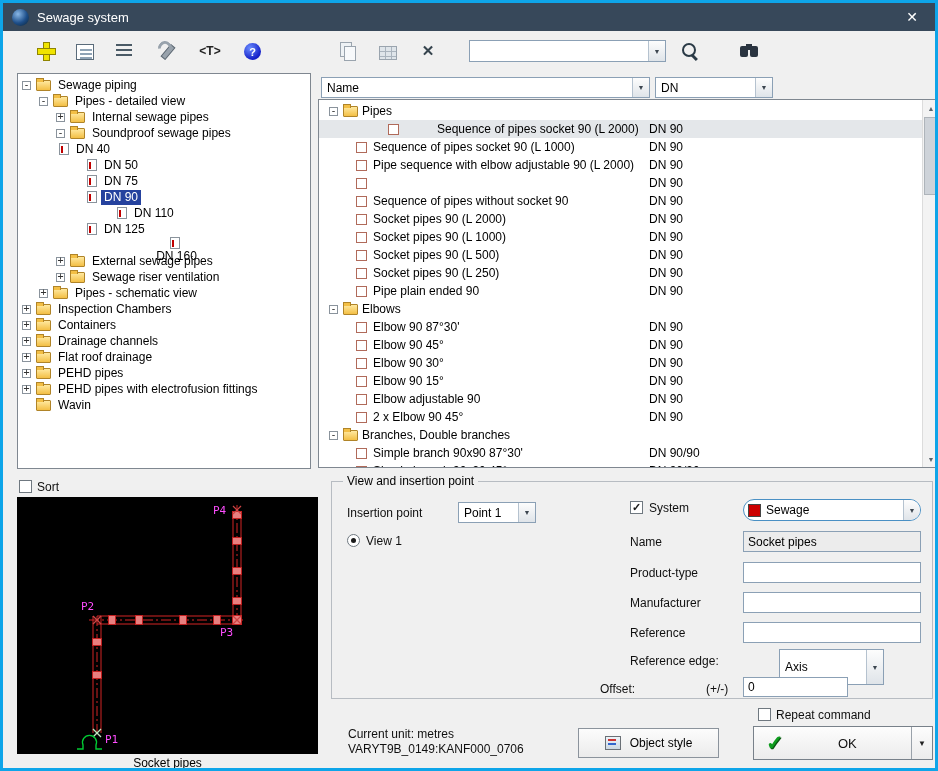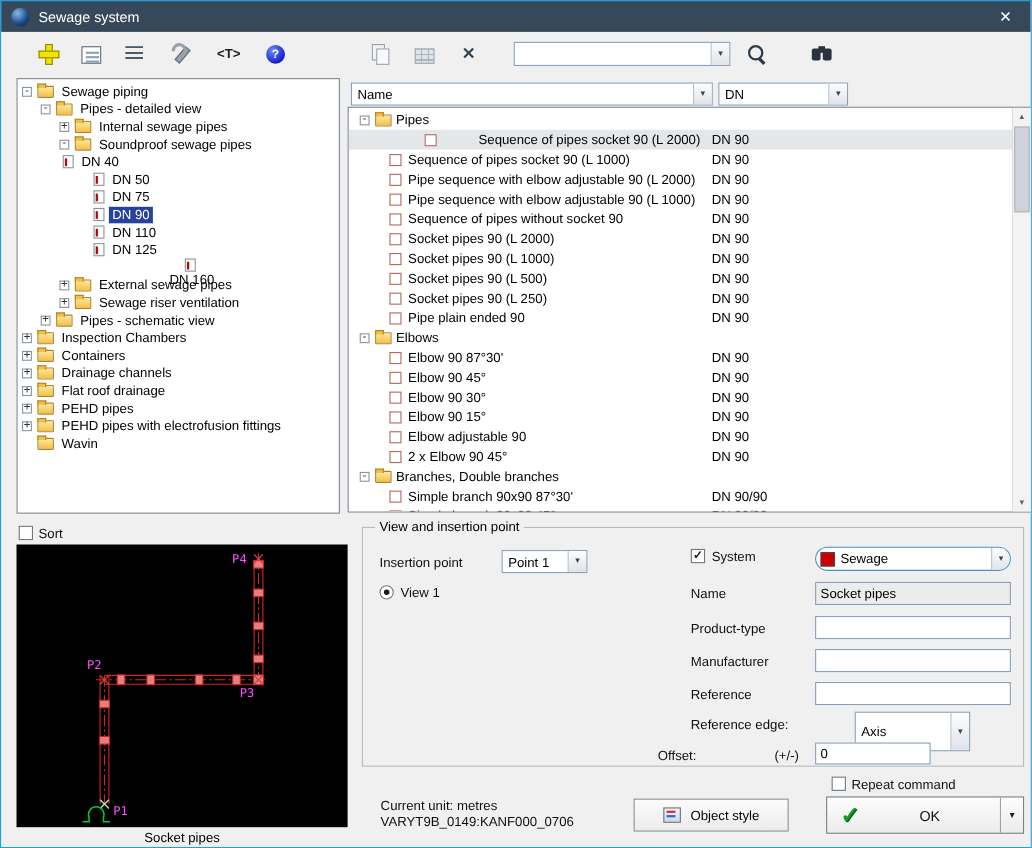--- a/index.html
+++ b/index.html
@@ -1,18 +1,18 @@
 <!DOCTYPE html>
 <html><head>
 <meta charset="utf-8">
 <style>
 *{margin:0;padding:0;box-sizing:border-box;}
 html,body{width:938px;height:771px;}
 body{font-family:"Liberation Sans",sans-serif;background:#555;}
-.window{position:relative;width:938px;height:771px;background:#f0f0f0;border:1px solid #0ea5e9;overflow:hidden;}
+.window{position:relative;width:938px;height:771px;background:#f0f0f0;border:3px solid #0ea5e9;overflow:hidden;}
 
 
 .titlebar{position:absolute;top:0;left:0;right:0;height:28px;background:#37485a;display:flex;align-items:center;padding-left:9px;color:#fff;}
 .app-icon{width:17px;height:17px;border-radius:50%;background:radial-gradient(circle at 35% 30%,#8ab8e6,#1d4e89 55%,#0a2233);margin-right:8px;flex:0 0 auto;}
 .title-text{font-size:13px;}
 .close-btn{margin-left:auto;width:46px;height:28px;display:flex;align-items:center;justify-content:center;color:#fff;font-size:14px;}
 
 
 .toolbar{position:absolute;top:28px;left:0;right:0;height:40px;display:flex;align-items:center;padding-left:32px;}
 .ticon{width:20px;height:20px;position:relative;flex:0 0 auto;margin-right:21px;}
@@ -159,21 +159,21 @@
       <div class="trow" style="padding-left: 55px;">
         <span class="exp-spacer"></span>
         <span class="pipe-icon"></span>
         <span class="tlabel">DN 75</span>
       </div>
       <div class="trow tsel" style="padding-left: 55px;">
         <span class="exp-spacer"></span>
         <span class="pipe-icon"></span>
         <span class="tlabel">DN 90</span>
       </div>
-      <div class="trow" style="padding-left: 55px;">
+      <div class="trow" style="padding-left: 85px;">
         <span class="exp-spacer"></span>
         <span class="pipe-icon"></span>
         <span class="tlabel">DN 110</span>
       </div>
       <div class="trow" style="padding-left: 55px;">
         <span class="exp-spacer"></span>
         <span class="pipe-icon"></span>
         <span class="tlabel">DN 125</span>
       </div>
       <div class="trow" style="padding-left: 25px; flex-direction: column;">
@@ -267,21 +267,20 @@
         </div>
         <div class="lrow">
           <span class="item-spacer"></span>
           <span class="box-icon"></span>
           <span class="llabel">Pipe sequence with elbow adjustable 90 (L 2000)</span>
           <span class="ldn">DN 90</span>
         </div>
         <div class="lrow">
           <span class="item-spacer"></span>
           <span class="box-icon"></span>
-          <span class="llabel">Pipe sequence with elbow adjustable 90 (L 1000)</span>
           <span class="ldn">DN 90</span>
         </div>
         <div class="lrow">
           <span class="item-spacer"></span>
           <span class="box-icon"></span>
           <span class="llabel">Sequence of pipes without socket 90</span>
           <span class="ldn">DN 90</span>
         </div>
         <div class="lrow">
           <span class="item-spacer"></span>

